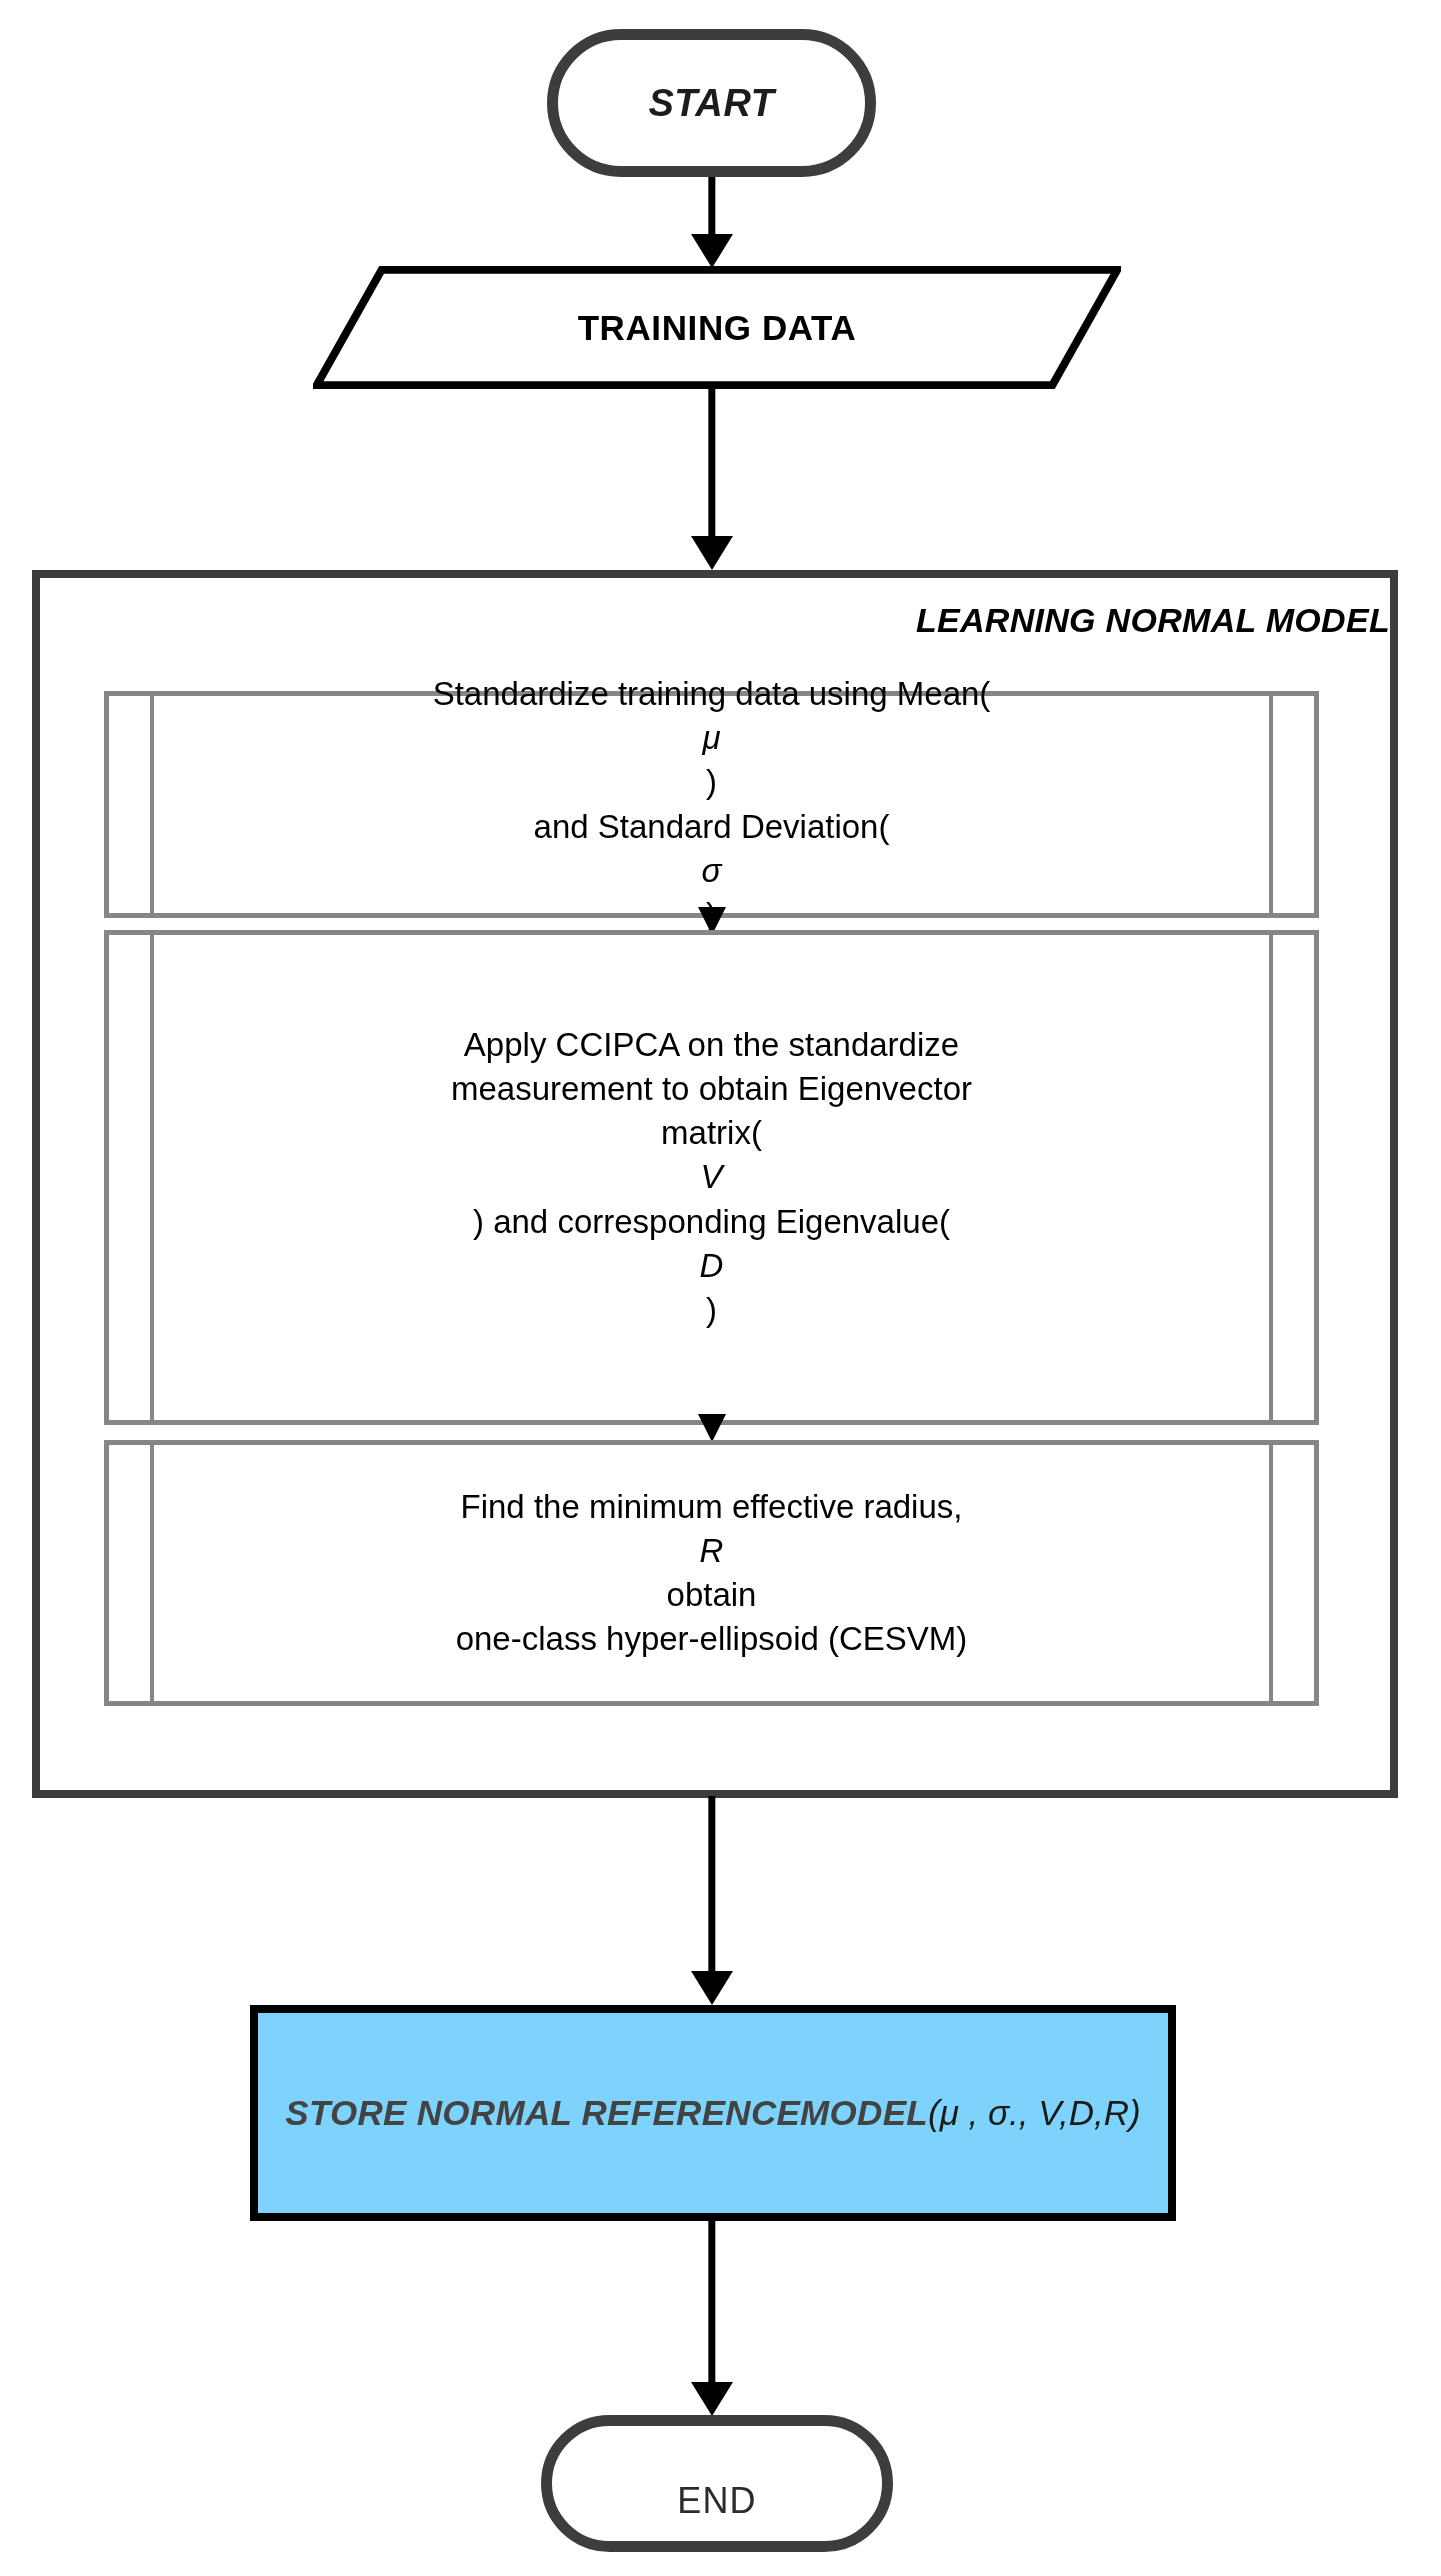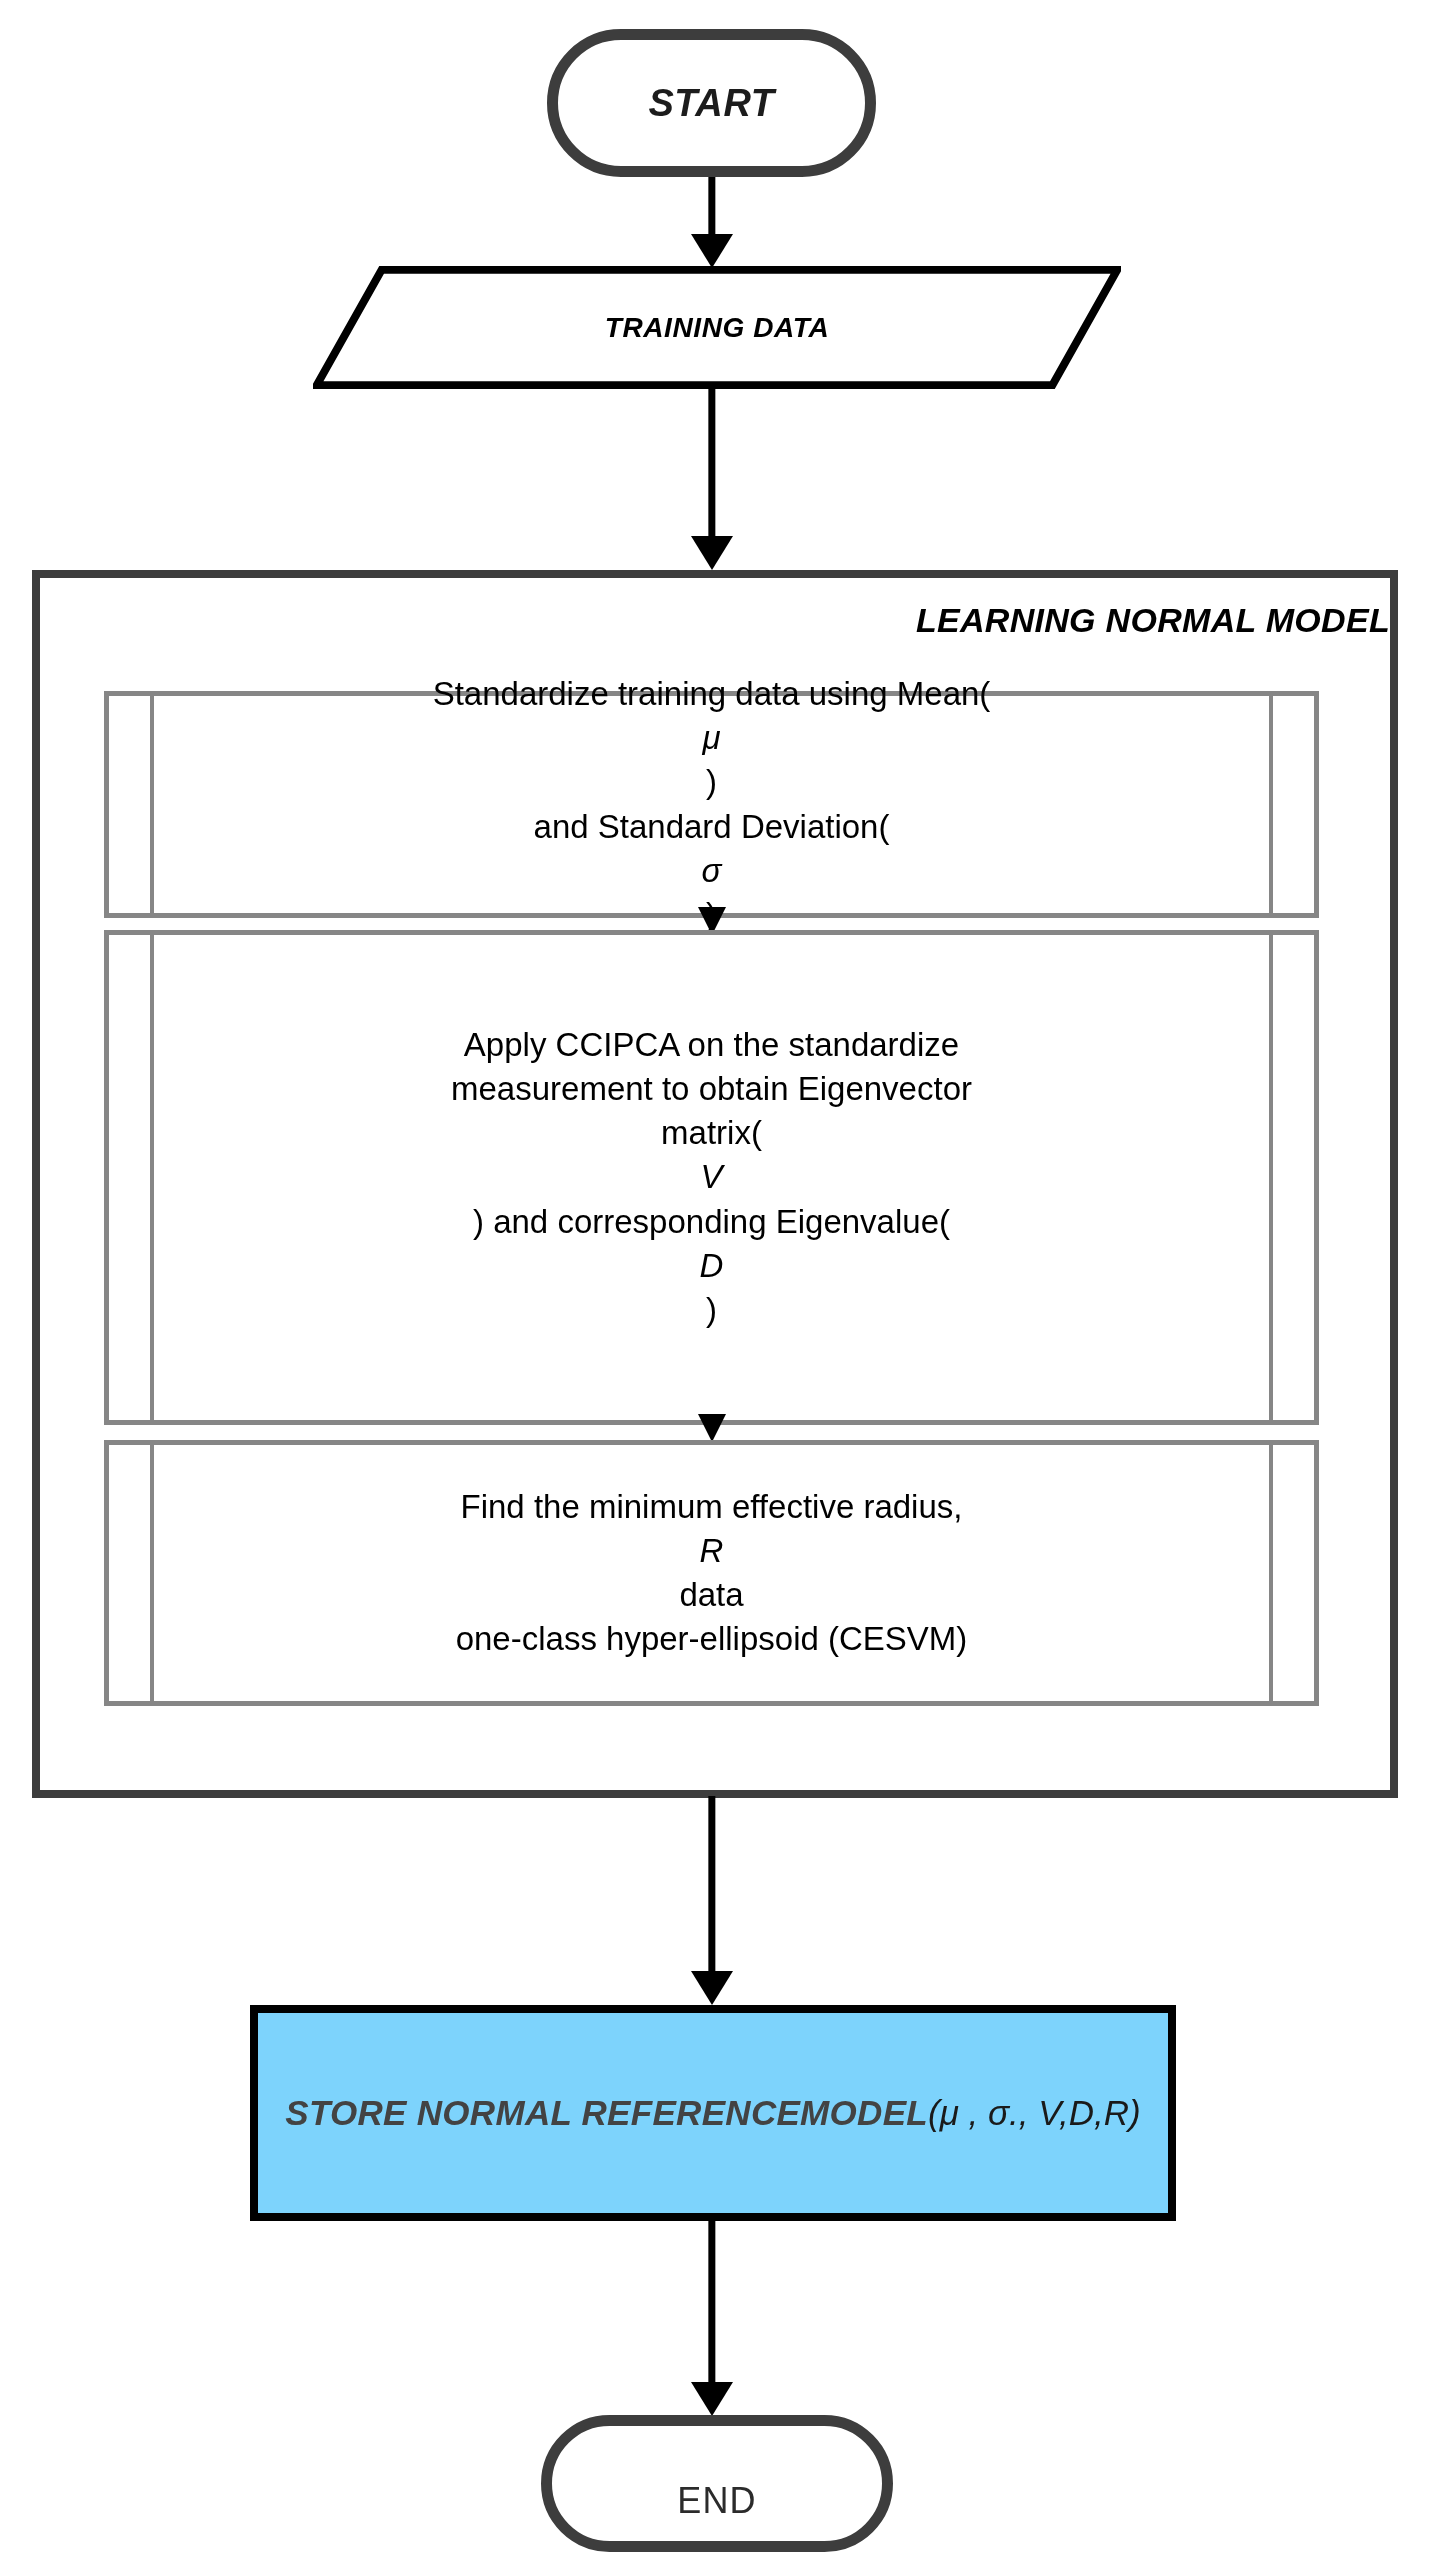--- a/index.html
+++ b/index.html
@@ -17,21 +17,21 @@
   
   .terminator{border:11px solid #3d3d3d;border-radius:607px;}
   .terminator .txt{font-weight:bold;font-style:italic;font-size:38px;color:#1c1c1c;letter-spacing:0.6px;}
   .terminator.end-node .txt{font-weight:normal;font-style:normal;font-size:36px;color:#2b2b2b;letter-spacing:1.2px;margin-top:34px;}
 
   
   .data-shape{position:absolute;}
   .data-shape svg{position:absolute;left:0;top:0;}
   .data-shape .txt{position:absolute;left:0;top:0;width:100%;height:100%;
      display:flex;align-items:center;justify-content:center;
-     font-weight:bold;font-style:italic;font-size:28px;color:#000;letter-spacing:0.6px;}
+     font-weight:bold;font-size:35px;color:#000;letter-spacing:0.6px;}
 
   
   .group-box{position:absolute;box-sizing:border-box;border:8.5px solid #3d3d3d;background:#fff;}
   .group-title{position:absolute;left:0;width:100%;text-align:right;
      font-weight:bold;font-style:italic;font-size:34px;color:#000;letter-spacing:0.3px;}
 
   
   .pp{position:absolute;box-sizing:border-box;border:5.5px solid #868686;background:#fff;padding-left:30px;}
   .pp::before,.pp::after{content:"";position:absolute;top:0;bottom:0;width:0;
      border-left:4.3px solid #868686;}
@@ -126,21 +126,21 @@
 
   <div style="position:absolute;left:697px;top:1414px;width:29px;height:28px;">
     <div class="mini-arrow" style="top:0;"></div>
   </div>
 
   <div class="pp" style="left:104px;top:1440px;width:1215px;height:266px;">
     <div class="pp-txt">
       <span>
           <span>Find the minimum effective radius, </span>
           <span class="ital">R</span>
-          <span> data</span>
+          <span> obtain</span>
         </span>
       <span>one-class hyper-ellipsoid (CESVM)</span>
     </div>
   </div>
 
   <div class="arrow" style="left:690px;top:1796px;width:43px;height:213px;">
     <div class="stem" style="height:176px;"></div>
     <div class="head" style="top:175px;"></div>
   </div>
 

